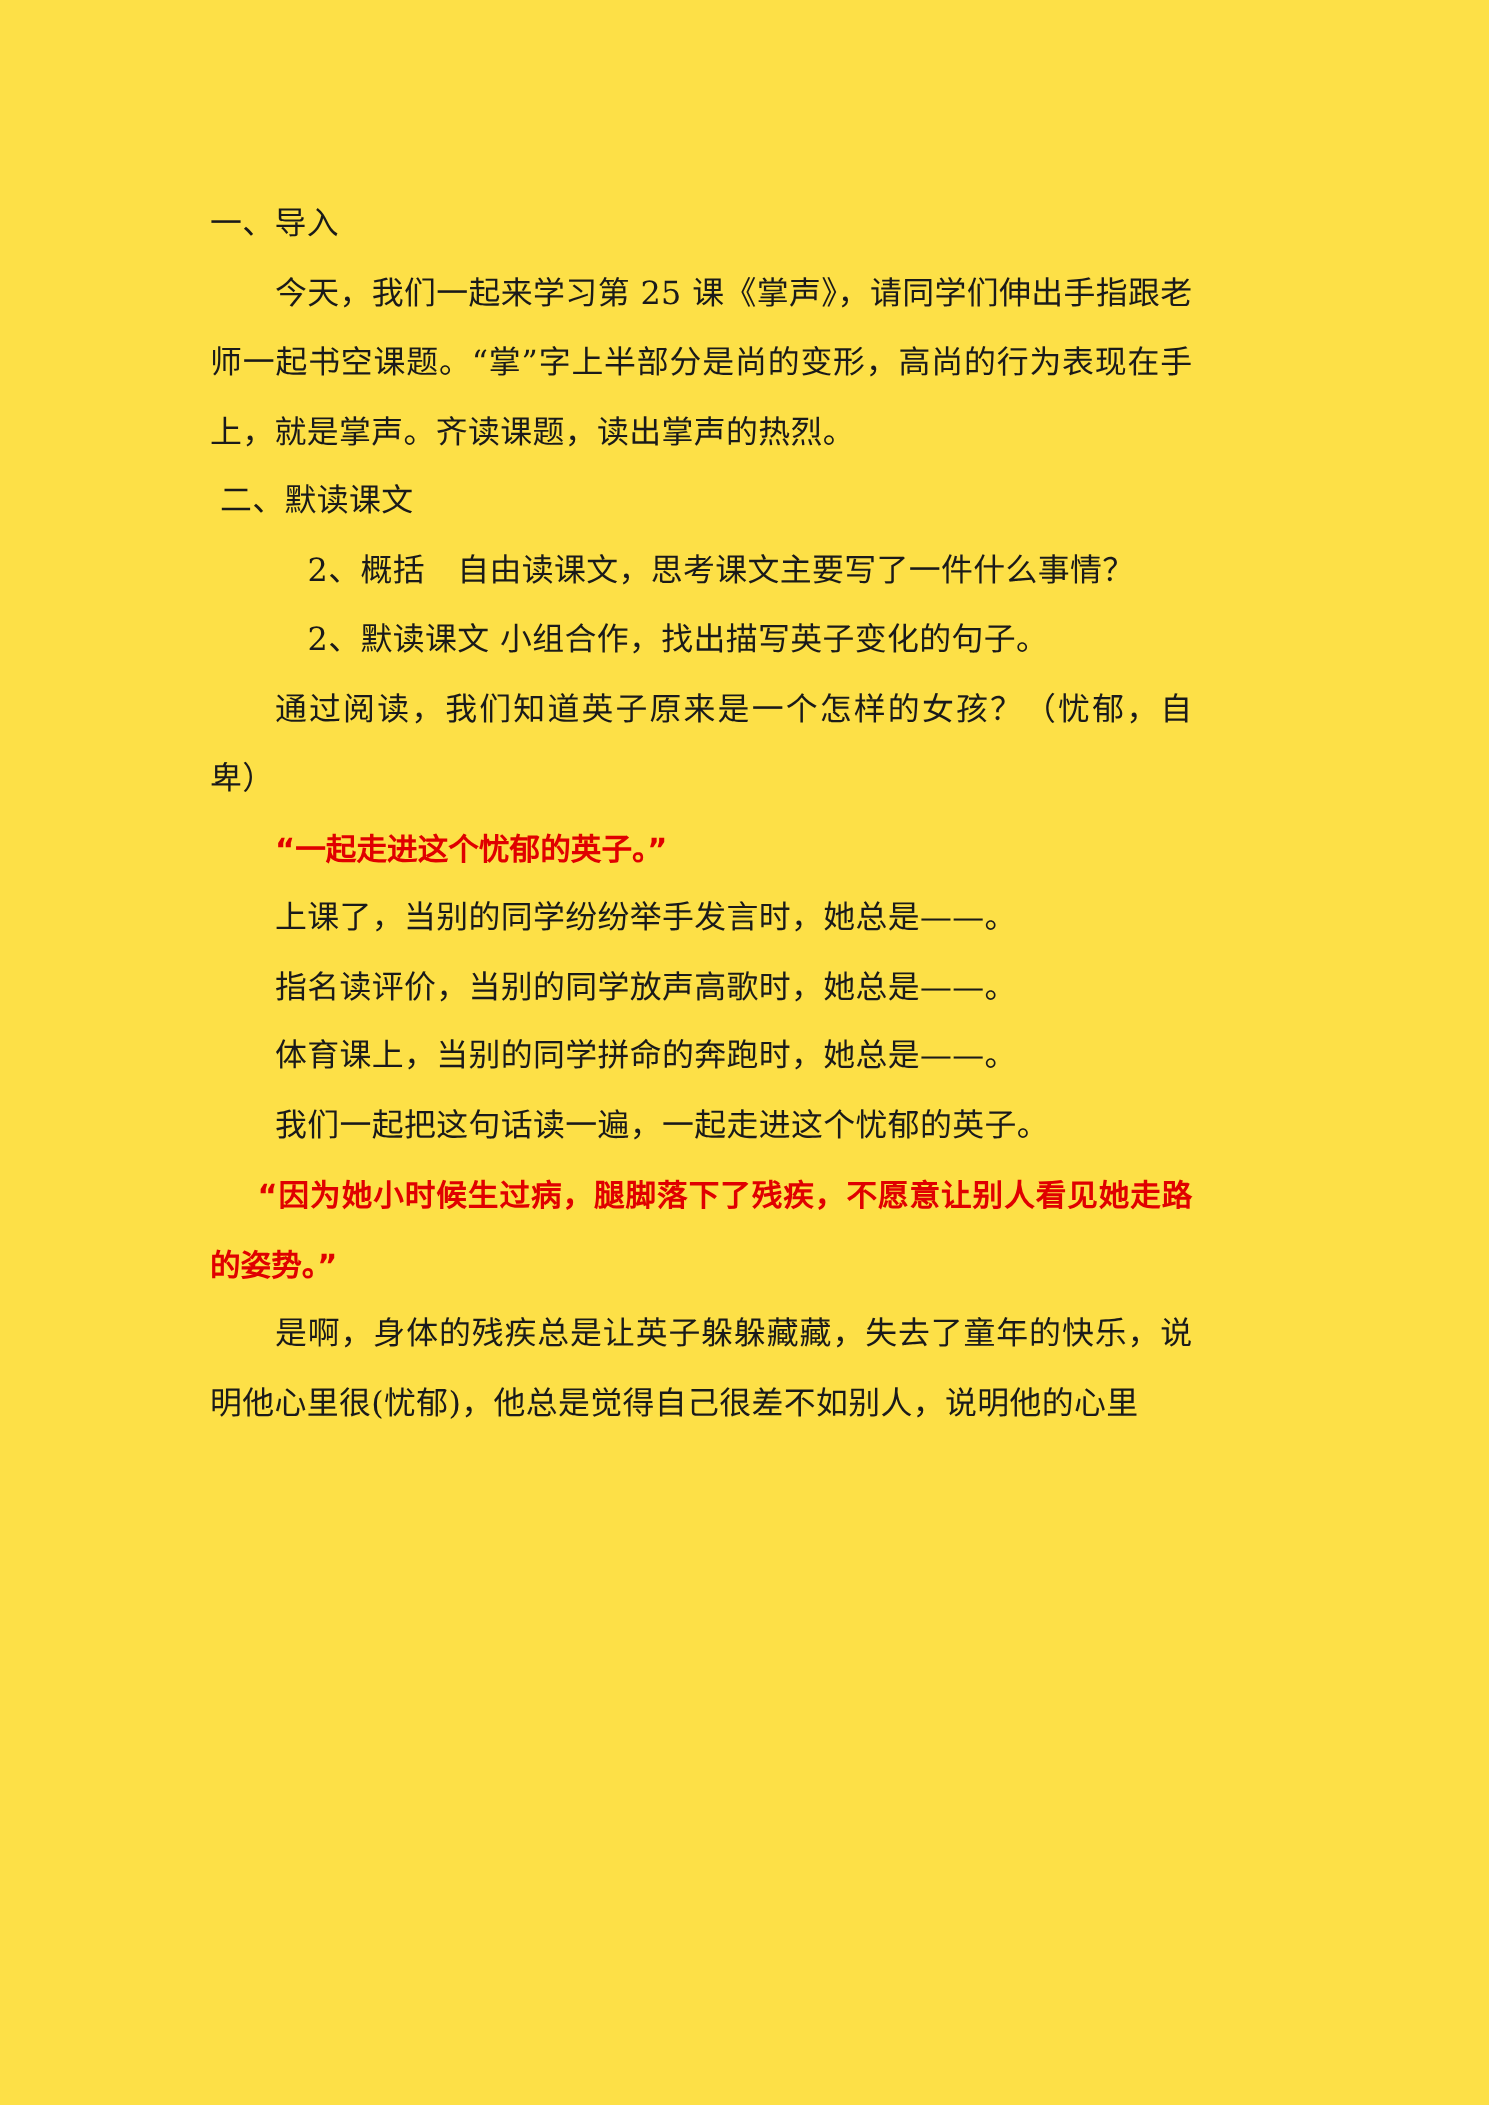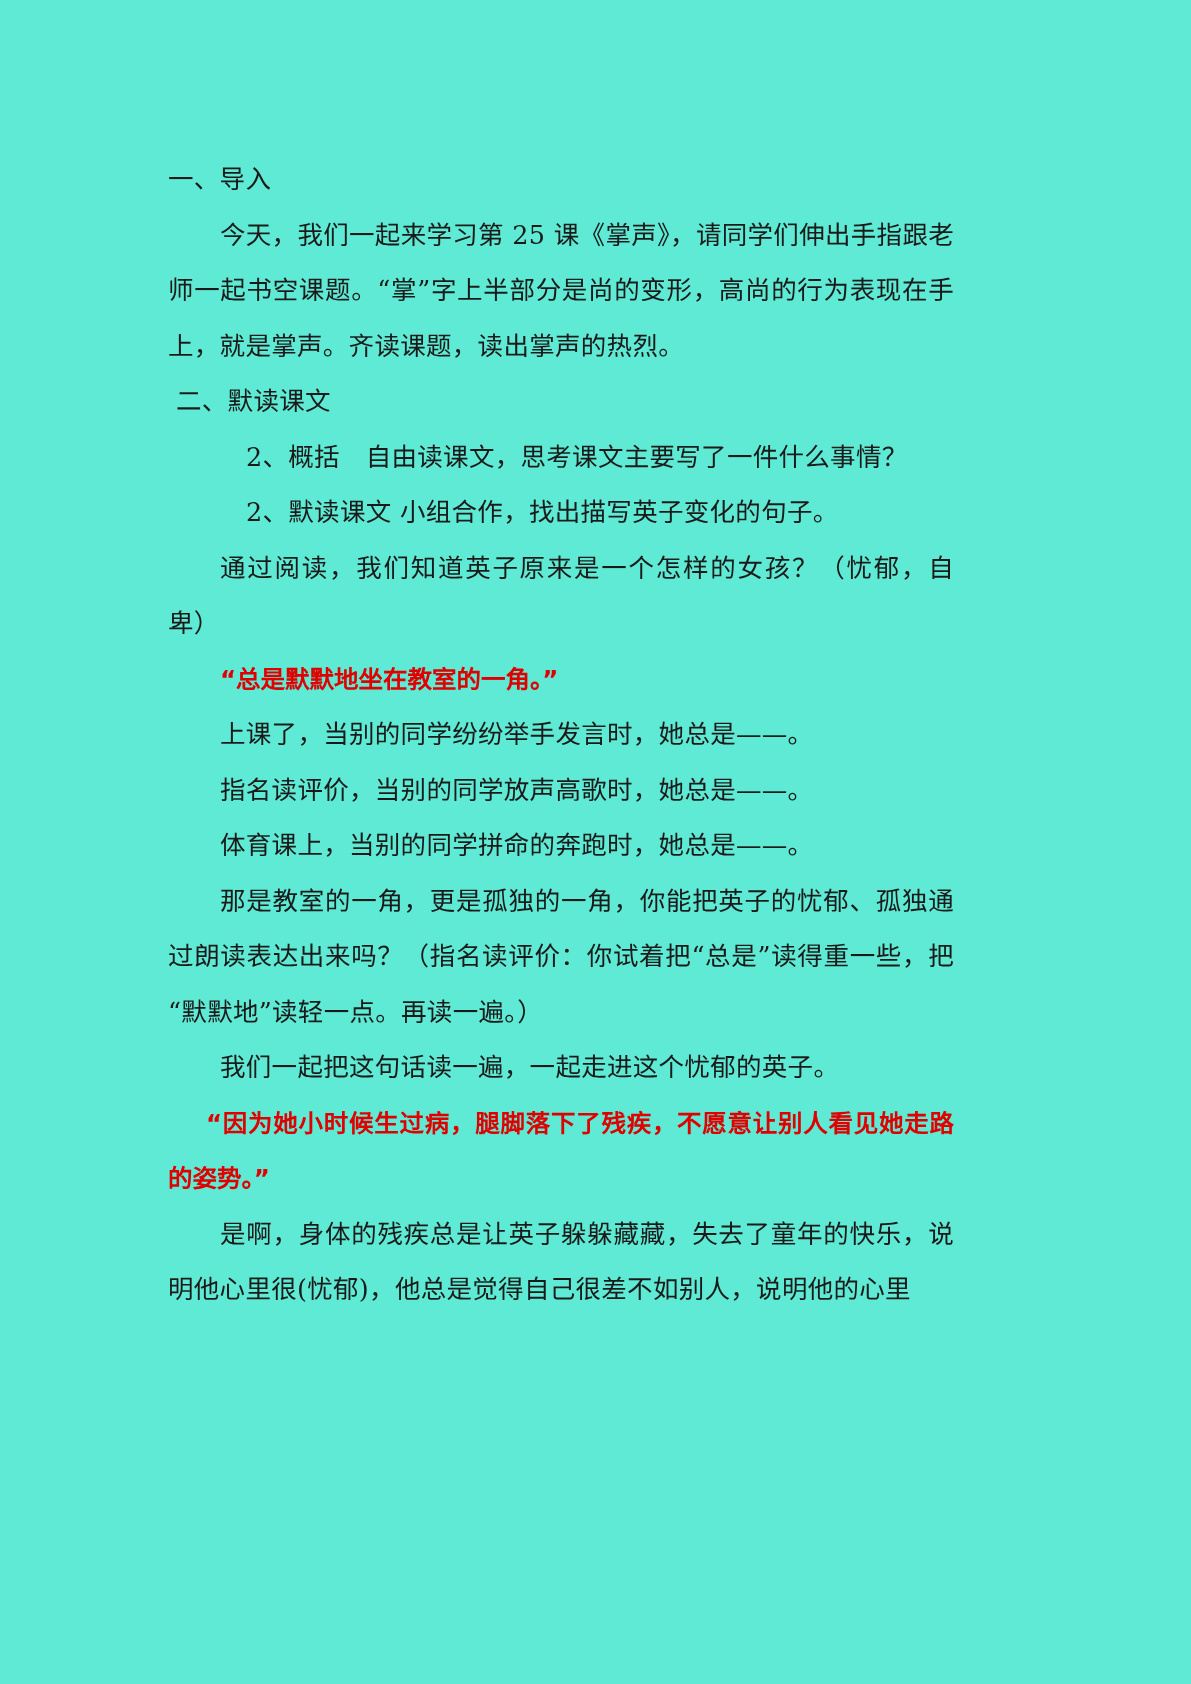--- a/index.html
+++ b/index.html
@@ -16,21 +16,21 @@
     overflow: hidden;
     position: relative;
   }
 
   .page {
     position: absolute;
     left: 0;
     top: 0;
     width: 1191px;
     height: 1684px;
-    background: #5eead4;
+    background: #fde047;
   }
 
   .page-body {
     position: absolute;
     left: 168px;
     top: 152px;
     width: 786px;
   }
 
   
@@ -88,29 +88,28 @@
     <p class="p indent2">今天，我们一起来学习第 25 课《掌声》，请同学们伸出手指跟老师一起书空课题。“掌”字上半部分是尚的变形，高尚的行为表现在手上，就是掌声。齐读课题，读出掌声的热烈。</p>
 
     <p class="p lvl-head-2"> 二、默读课文</p>
 
     <p class="p indent3">2、概括　自由读课文，思考课文主要写了一件什么事情？</p>
 
     <p class="p indent3">2、默读课文 小组合作，找出描写英子变化的句子。</p>
 
     <p class="p indent2">通过阅读，我们知道英子原来是一个怎样的女孩？（忧郁，自卑）</p>
 
-    <p class="p red">“总是默默地坐在教室的一角。”</p>
+    <p class="p red">“一起走进这个忧郁的英子。”</p>
 
     <p class="p indent2">上课了，当别的同学纷纷举手发言时，她总是——。</p>
 
     <p class="p indent2">指名读评价，当别的同学放声高歌时，她总是——。</p>
 
     <p class="p indent2">体育课上，当别的同学拼命的奔跑时，她总是——。</p>
 
-    <p class="p indent2">那是教室的一角，更是孤独的一角，你能把英子的忧郁、孤独通过朗读表达出来吗？（指名读评价：你试着把“总是”读得重一些，把“默默地”读轻一点。再读一遍。）</p>
 
     <p class="p indent2">我们一起把这句话读一遍，一起走进这个忧郁的英子。</p>
 
 
     <p class="p red tight">“因为她小时候生过病，腿脚落下了残疾，不愿意让别人看见她走路的姿势。”</p>
 
     <p class="p indent2">是啊，身体的残疾总是让英子躲躲藏藏，失去了童年的快乐，说明他心里很(忧郁)，他总是觉得自己很差不如别人，说明他的心里</p>
 
   </div>
 </div>

